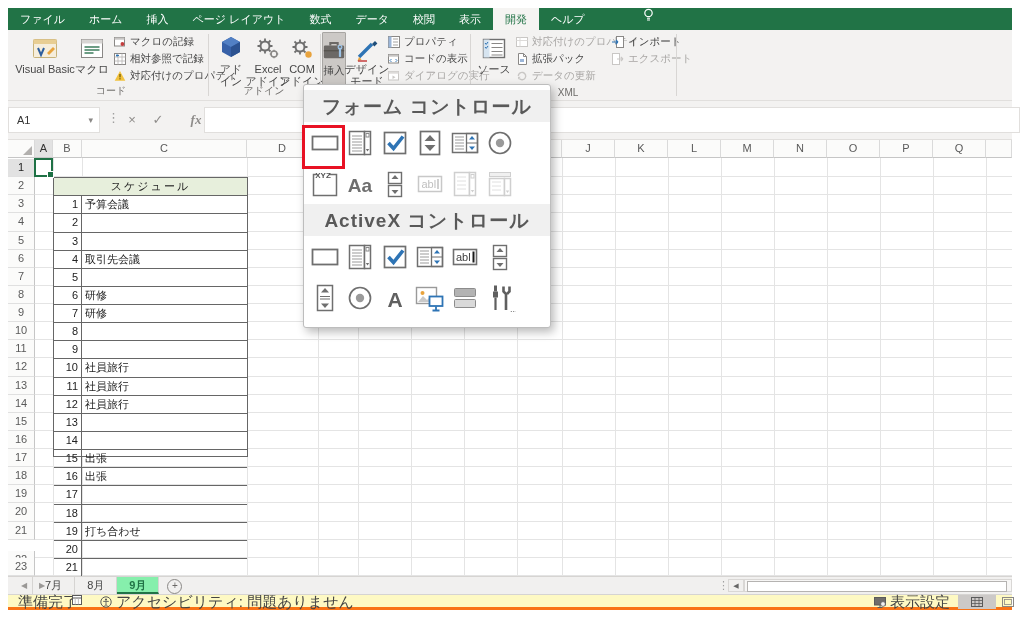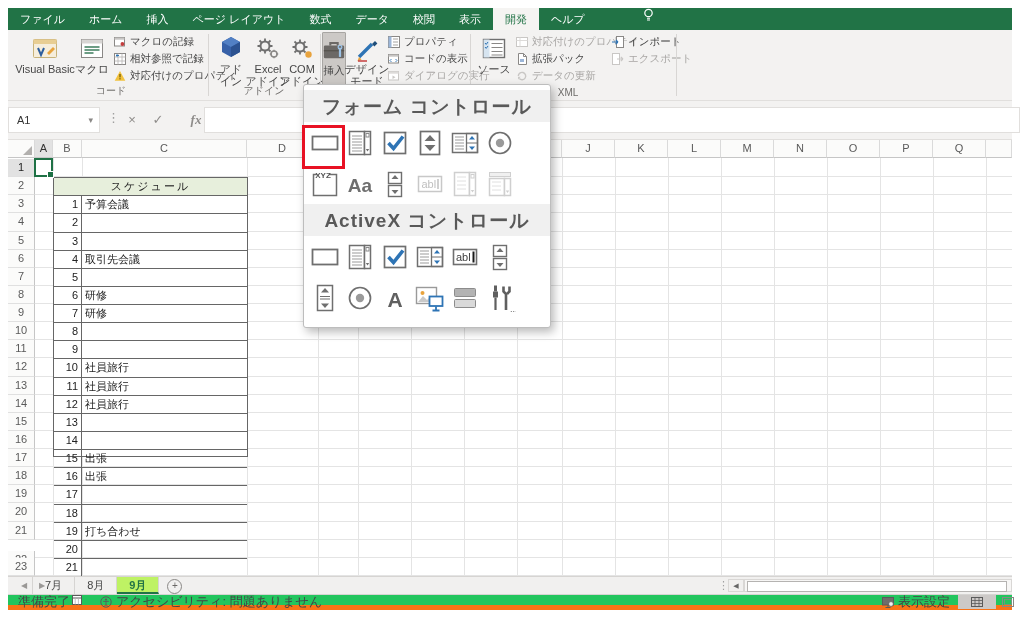--- a/index.html
+++ b/index.html
@@ -54,28 +54,28 @@
   .phead{height:32px;line-height:34px;background:#f0f0f0;font-size:19px;font-weight:bold;color:#595959;text-align:center;letter-spacing:1px;white-space:nowrap;}
   .prow{height:41px;display:flex;align-items:center;padding-left:3px;}
   .pic{width:35px;height:36px;display:flex;align-items:center;justify-content:center;}
   #redbox{position:absolute;left:302px;top:125px;width:37px;height:38px;border:3px solid #e81123;z-index:60;box-sizing:content-box;}
   
   #sheetbar{position:absolute;left:8px;top:576px;width:1004px;height:18px;background:#f1f0ef;border-top:1px solid #d6d4d2;box-sizing:border-box;display:flex;align-items:stretch;font-size:11px;color:#555;}
   .tnav{width:16px;text-align:center;line-height:17px;font-size:8px;color:#9a9896;}
   #stabs{display:flex;margin-left:24px;}
   .stab{padding:0 12px;line-height:17px;border-right:1px solid #d6d4d2;color:#444;white-space:nowrap;}
   .stab:first-child{border-left:1px solid #d6d4d2;}
-  .stab.active{background:#bef264;color:#217346;font-weight:bold;border-bottom:2px solid #217346;box-sizing:border-box;}
+  .stab.active{background:#86efac;color:#217346;font-weight:bold;border-bottom:2px solid #217346;box-sizing:border-box;}
   .plusbtn{width:13px;height:13px;border:1px solid #8a8886;border-radius:50%;color:#6a6866;font-size:10px;line-height:11px;text-align:center;margin:2px 0 0 8px;}
   .hsplit{position:absolute;left:710px;top:2px;color:#a0a0a0;font-size:11px;}
   .harrow{position:absolute;left:720px;top:2px;width:16px;height:13px;background:#f1f0ef;border:1px solid #d9d7d5;box-sizing:border-box;text-align:center;font-size:7px;line-height:11px;color:#666;}
   .htrack{position:absolute;left:736px;top:2px;width:268px;height:13px;background:#f7f6f5;border:1px solid #d9d7d5;box-sizing:border-box;}
   .hthumb{position:absolute;left:2px;top:1px;width:258px;height:9px;background:#fff;border:1px solid #b5b3b1;}
   
-  #statusbar{position:absolute;left:8px;top:594px;width:1004px;height:16px;background:#22c55e;border-top:1px solid #d6d4d2;border-bottom:5px solid #f97316;box-sizing:border-box;font-size:13px;color:#444;}
+  #statusbar{position:absolute;left:8px;top:594px;width:1004px;height:16px;background:#fef9c3;border-top:1px solid #d6d4d2;border-bottom:3px solid #f97316;box-sizing:border-box;font-size:15px;color:#444;}
   .sitem{position:absolute;top:0;line-height:14px;display:flex;align-items:center;gap:4px;white-space:nowrap;}
   .viewbtn{position:absolute;top:0;height:14px;display:flex;align-items:center;justify-content:center;}
   .viewbtn.on{background:#ccc9c7;}
 </style>
 </head>
 <body>
 
 <div id="screen">
 
   <div id="tabbar">

